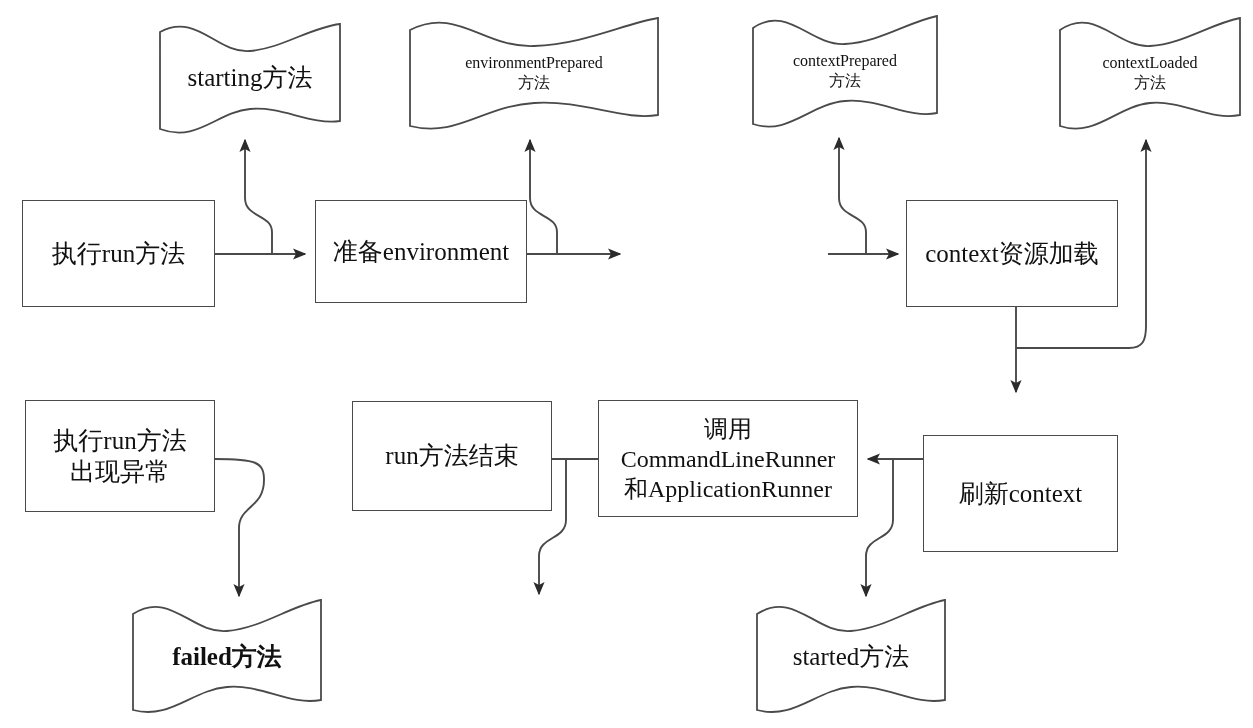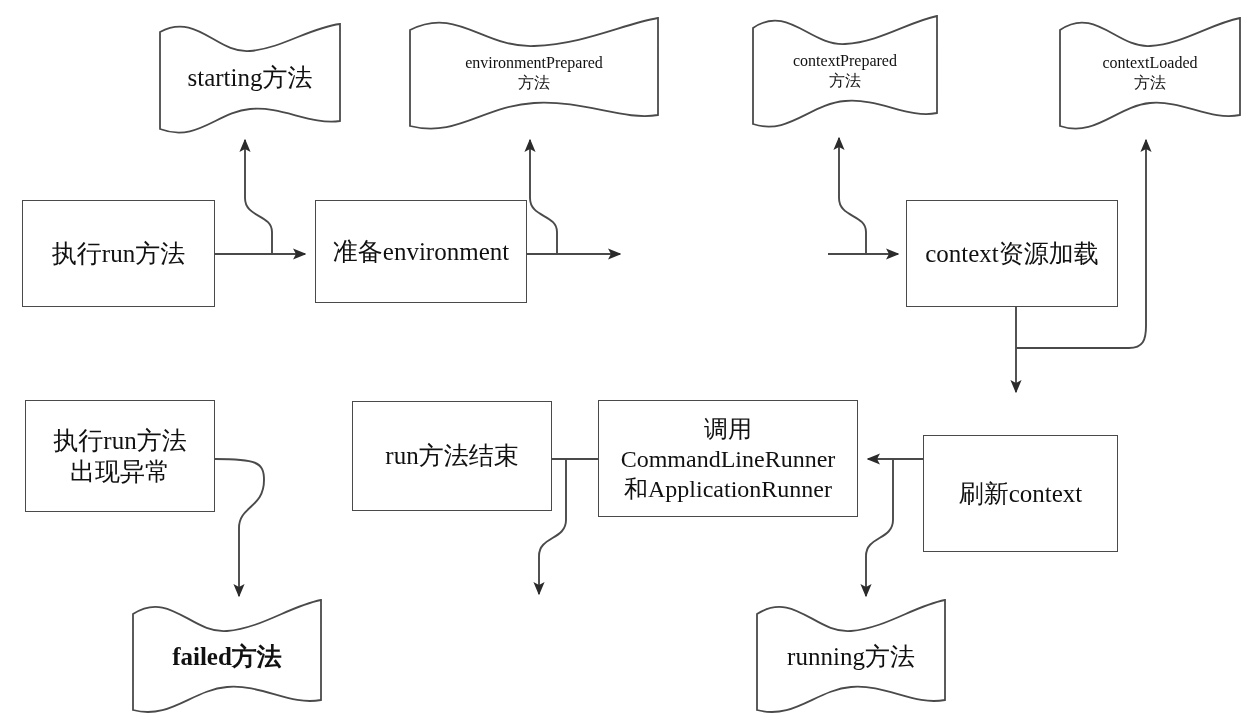--- a/index.html
+++ b/index.html
@@ -181,16 +181,16 @@
     </svg>
     <div class="flag-label t-flag">failed方法</div>
   </div>
 
 
   <div class="flagwrap" style="left:752px; top:592px; width:198px; height:128px;">
     <svg width="198" height="128" viewBox="0 0 198 128" xmlns="http://www.w3.org/2000/svg">
       <path d="M 5 22 C 42 -2 64 42 99 39 C 134 36 162 14 193 8
                L 193 108 C 162 114 134 92 99 95 C 64 98 42 128 5 118 Z" fill="#ffffff" stroke="#4a4a4a" stroke-width="1.8"></path>
     </svg>
-    <div class="flag-label t-flag">running方法</div>
+    <div class="flag-label t-flag">started方法</div>
   </div>
 
 </div>
 
 </body></html>

